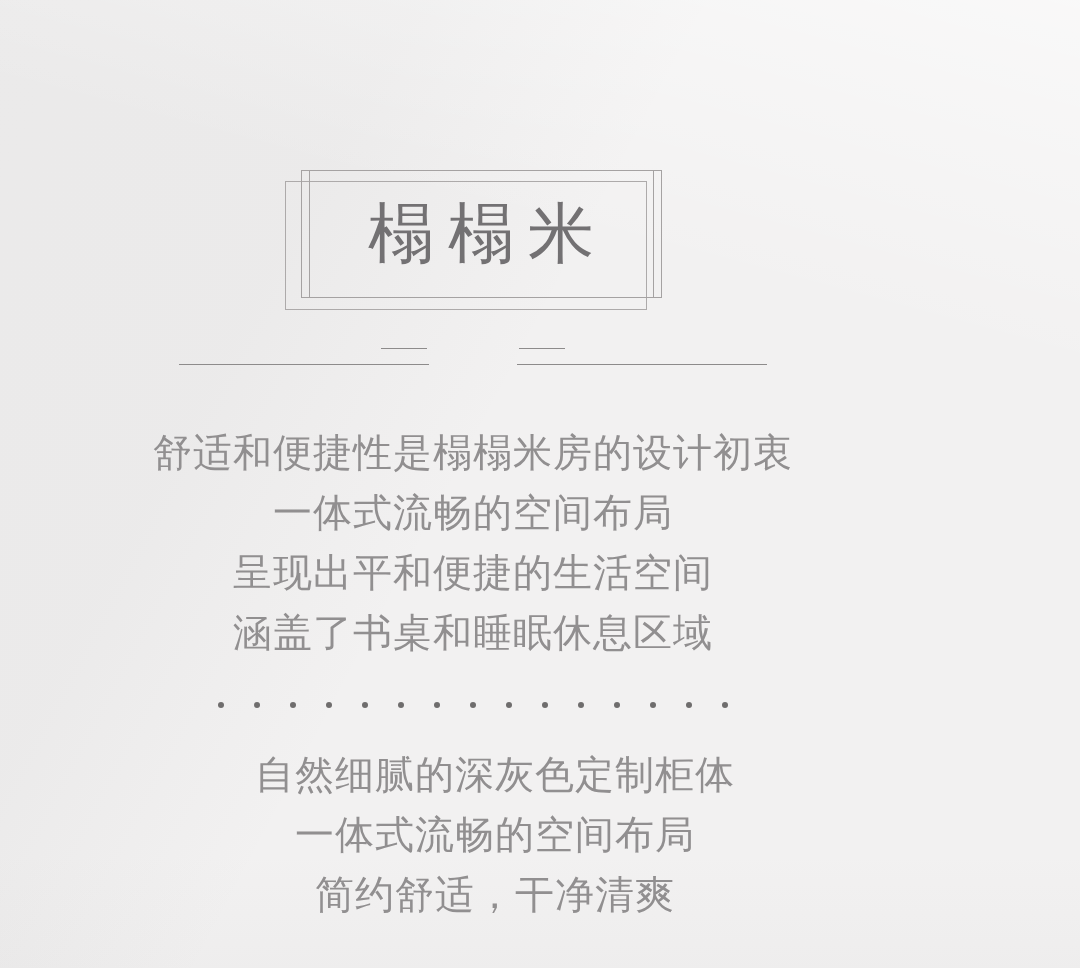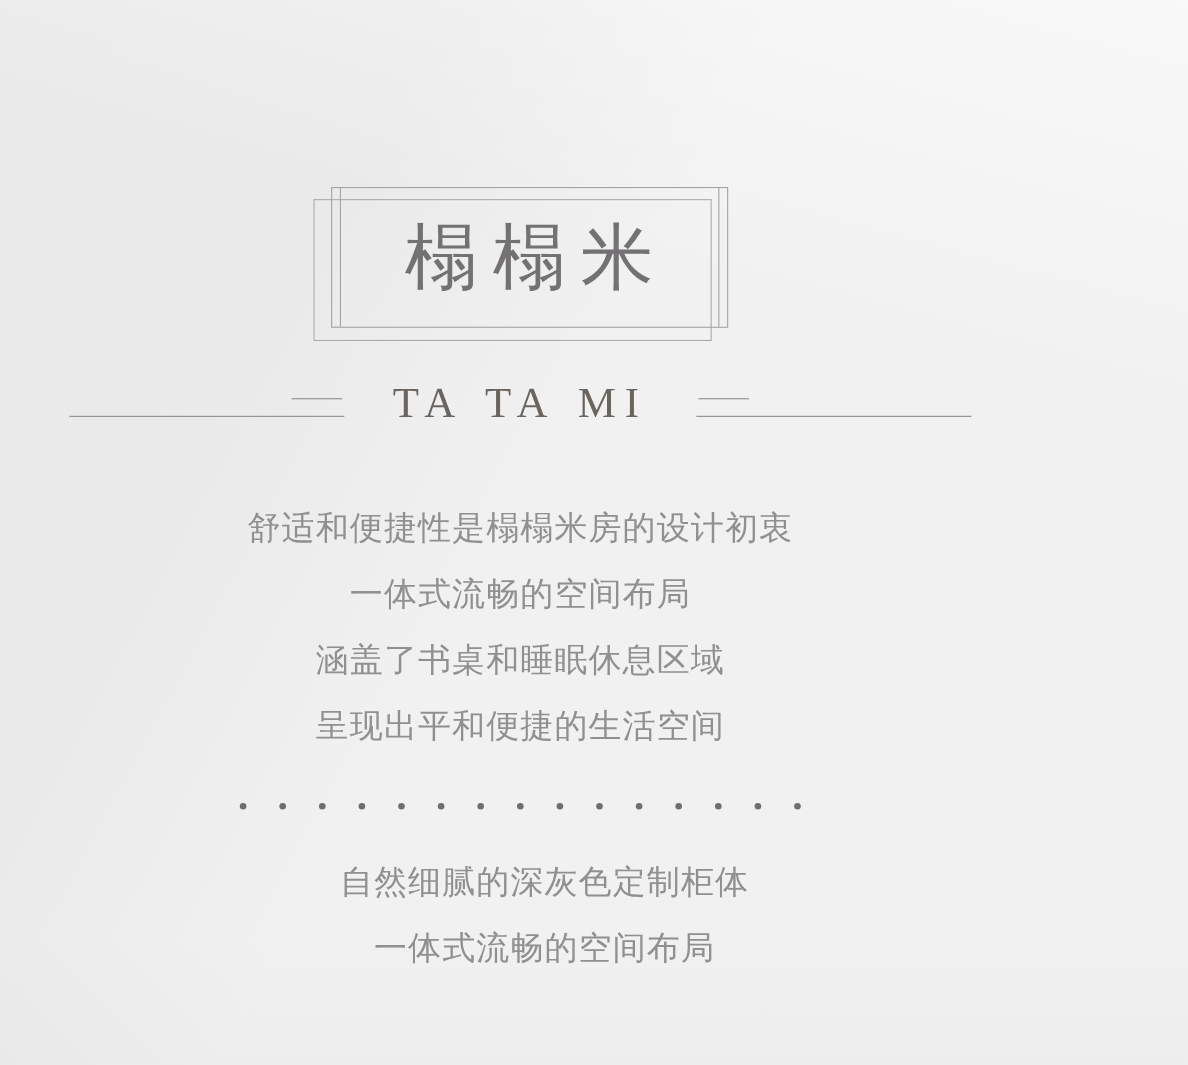--- a/index.html
+++ b/index.html
@@ -108,21 +108,21 @@
     word-spacing: 4px;
     white-space: nowrap;
     transform: translateY(-4px);
   }
 
   
   .intro { margin-top: 58px; }
   .outro { margin-top: 36px; padding-left: 44px; }
   .para-line {
     text-align: center;
-    font-size: 30px;
+    font-size: 39px;
     line-height: 60px;
     color: #918f90;
     letter-spacing: 1px;
     white-space: nowrap;
   }
 
   
   .dots-separator {
     margin-top: 38px;
     height: 8px;
@@ -148,32 +148,31 @@
     <div class="frame-back"></div>
     <div class="frame-front"></div>
     <div class="boxed-title">榻榻米</div>
   </div>
 
   <div class="subtitle-row">
     <div class="rule-group left">
       <div class="rule-short"></div>
       <div class="rule-long"></div>
     </div>
-    <div class="subtitle-latin">TA TA MI</div>
     <div class="rule-group right">
       <div class="rule-short"></div>
       <div class="rule-long"></div>
     </div>
   </div>
 
   <div class="intro">
     <div class="para-line">舒适和便捷性是榻榻米房的设计初衷</div>
     <div class="para-line">一体式流畅的空间布局</div>
+    <div class="para-line">呈现出平和便捷的生活空间</div>
     <div class="para-line">涵盖了书桌和睡眠休息区域</div>
-    <div class="para-line">呈现出平和便捷的生活空间</div>
   </div>
 
   <div class="dots-separator">
       <span class="dot"></span>
       <span class="dot"></span>
       <span class="dot"></span>
       <span class="dot"></span>
       <span class="dot"></span>
       <span class="dot"></span>
       <span class="dot"></span>
@@ -183,15 +182,16 @@
       <span class="dot"></span>
       <span class="dot"></span>
       <span class="dot"></span>
       <span class="dot"></span>
       <span class="dot"></span>
     </div>
 
   <div class="outro">
     <div class="para-line">自然细腻的深灰色定制柜体</div>
     <div class="para-line">一体式流畅的空间布局</div>
+    <div class="para-line">简约舒适，干净清爽</div>
   </div>
 
 </div>
 
 </body></html>

